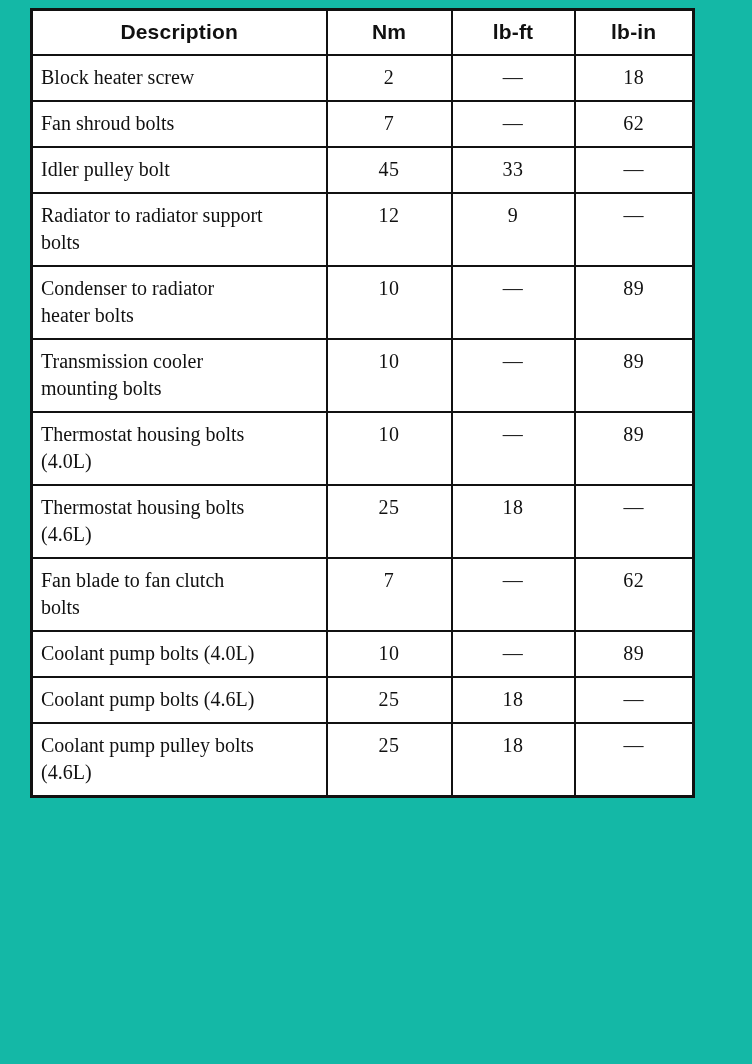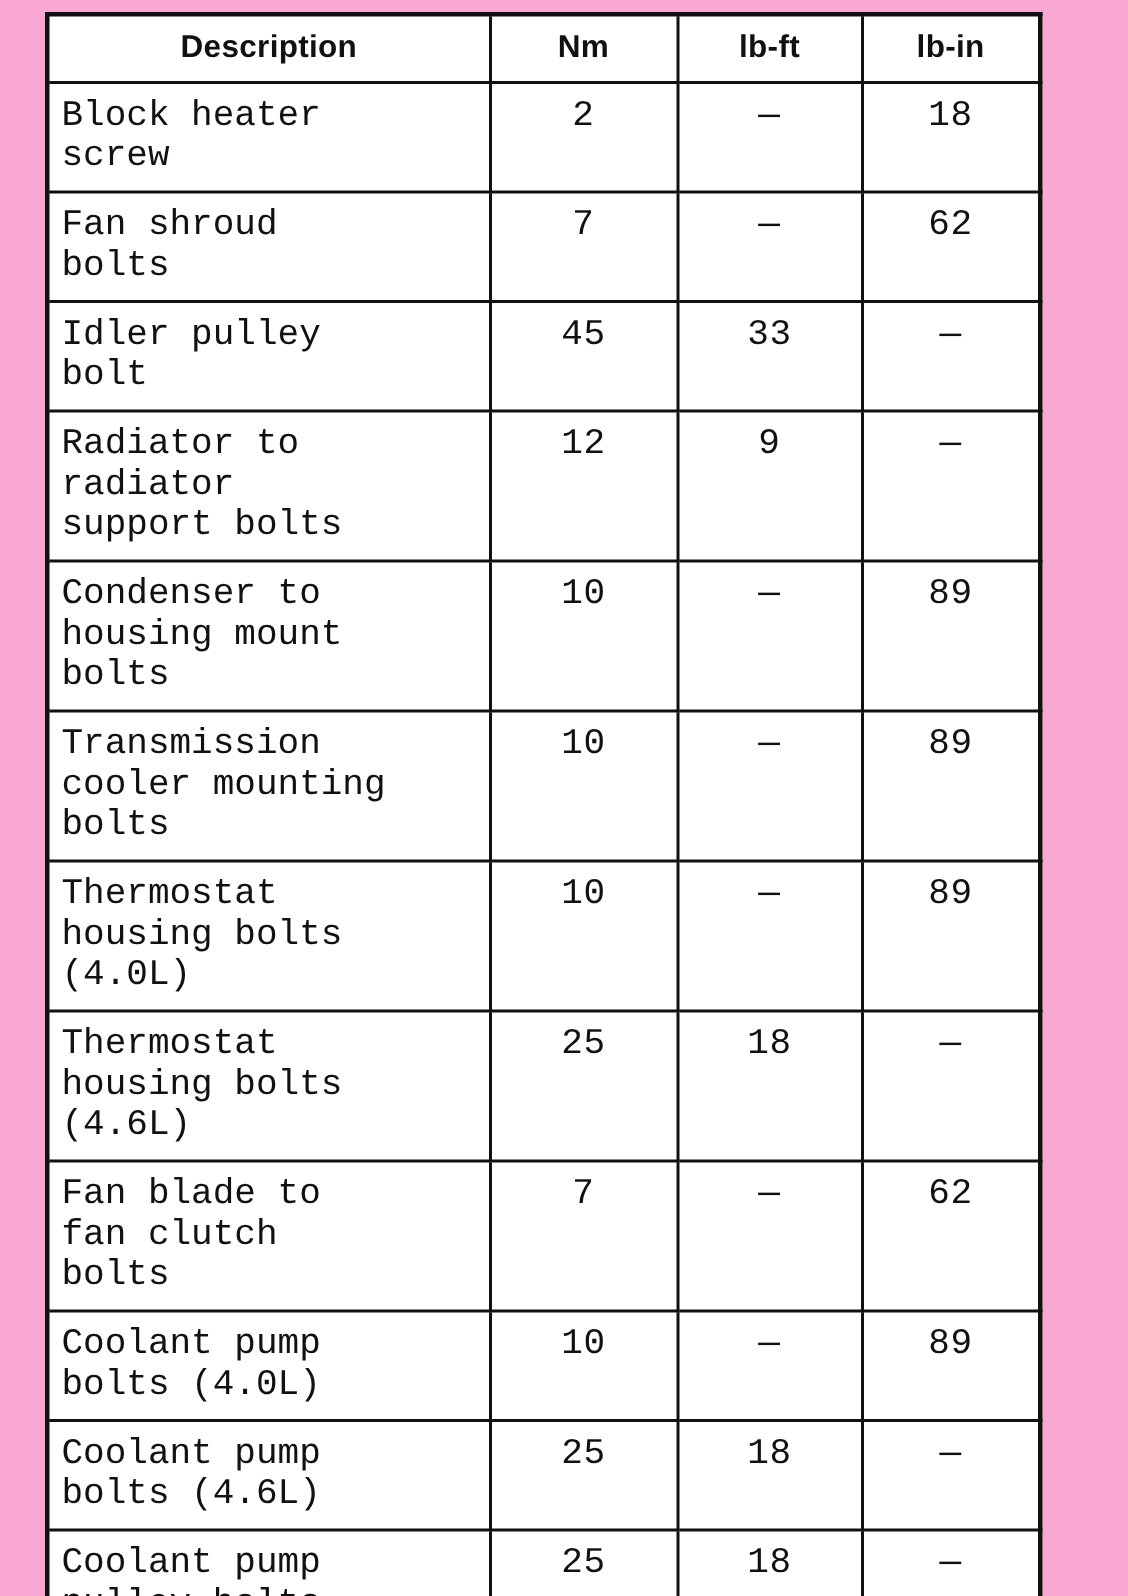--- a/index.html
+++ b/index.html
@@ -6,21 +6,21 @@
     margin: 0;
     padding: 0;
     background: #ffffff;
     font-family: "Liberation Serif", serif;
     color: #111111;
   }
   .page {
     position: relative;
     width: 752px;
     height: 1064px;
-    background: #f9a8d4;
+    background: #14b8a6;
     overflow: hidden;
   }
   table.spec {
     position: absolute;
     left: 30px;
     top: 8px;
     border-collapse: collapse;
     table-layout: fixed;
     width: 662px;
     background: #ffffff;
@@ -39,25 +39,24 @@
   table.spec th {
     font-family: "Liberation Sans", sans-serif;
     font-weight: bold;
     font-size: 21px;
     text-align: center;
     padding: 9px 4px 10px;
     line-height: 24px;
     letter-spacing: 0.2px;
   }
   table.spec td {
-    font-size: 24px;
+    font-size: 20px;
     line-height: 27px;
     vertical-align: top;
     padding: 8px 6px 9px;
-    font-family: Liberation Mono, monospace;
   }
   table.spec td.desc {
     text-align: left;
     padding-left: 8px;
     padding-right: 60px; 
   }
   table.spec td.num {
     text-align: center;
     letter-spacing: 0.5px;
   }
@@ -100,21 +99,21 @@
           <td class="num">33</td>
           <td class="num">—</td>
         </tr>
         <tr>
           <td class="desc">Radiator to radiator support bolts</td>
           <td class="num">12</td>
           <td class="num">9</td>
           <td class="num">—</td>
         </tr>
         <tr>
-          <td class="desc">Condenser to housing mount bolts</td>
+          <td class="desc">Condenser to radiator heater bolts</td>
           <td class="num">10</td>
           <td class="num">—</td>
           <td class="num">89</td>
         </tr>
         <tr>
           <td class="desc">Transmission cooler mounting bolts</td>
           <td class="num">10</td>
           <td class="num">—</td>
           <td class="num">89</td>
         </tr>

